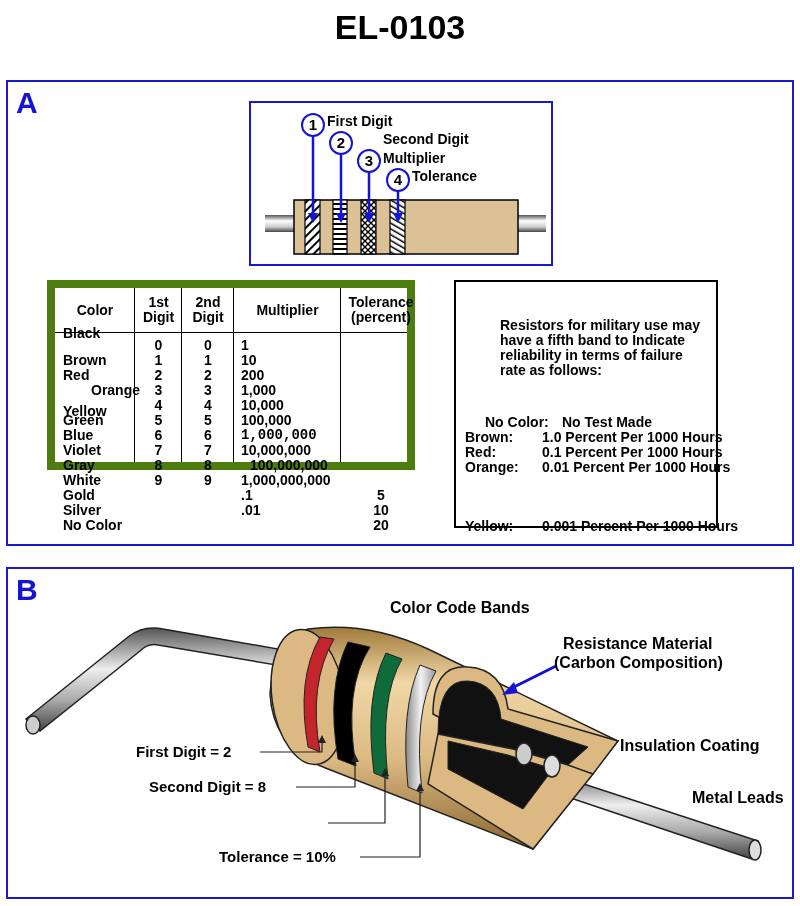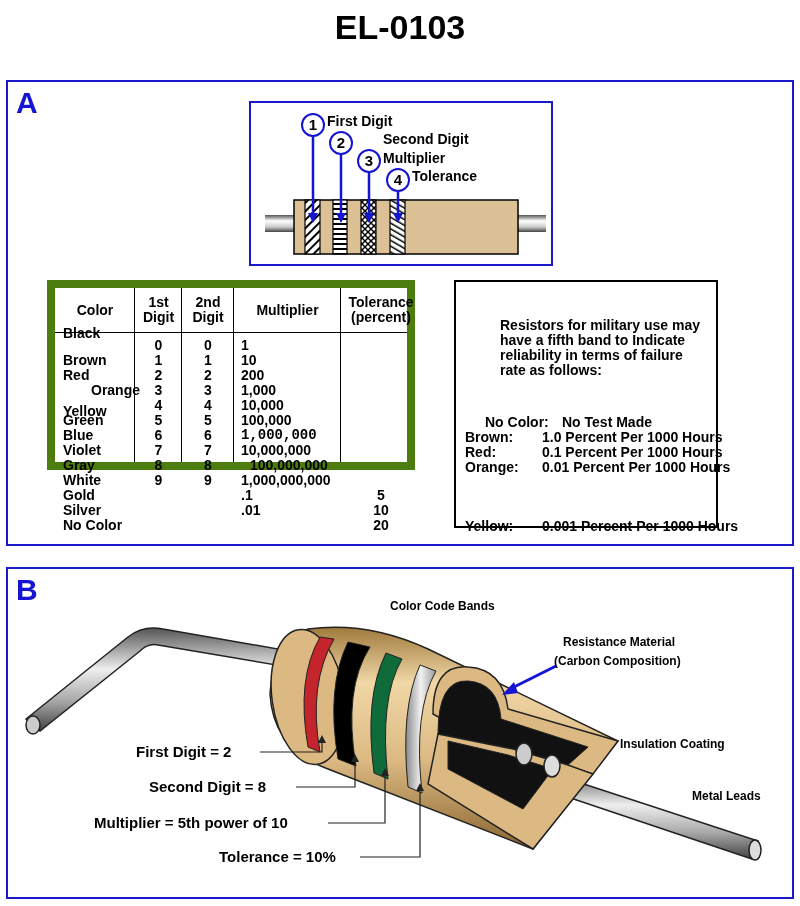--- a/index.html
+++ b/index.html
@@ -30,21 +30,21 @@
   
   .rbox { position:absolute; left:446px; top:198px; width:264px; height:248px;
           border:2px solid #000; box-sizing:border-box; }
   .rintro { position:absolute; left:44px; top:36px; font-size:14px; font-weight:bold; line-height:15px; }
   .rrow { position:absolute; left:9px; font-size:14px; font-weight:bold; line-height:15px; white-space:nowrap; }
   .rrow .k { display:inline-block; width:77px; }
 
   
   #panelB svg { position:absolute; left:0; top:0; }
   .plabel { position:absolute; font-size:15px; font-weight:bold; white-space:nowrap; }
-  .slabel { position:absolute; font-size:12px; font-weight:bold; white-space:nowrap; }
+  .slabel { position:absolute; font-size:16px; font-weight:bold; white-space:nowrap; }
 </style>
 </head>
 <body>
 
 <div class="title">EL-0103</div>
 
 <div class="panel" id="panelA">
   <div class="panel-letter">A</div>
 
   <div class="band-box">
@@ -281,15 +281,14 @@
   </svg>
 
   <span class="slabel" style="left:382px;top:30px;">Color Code Bands</span>
   <span class="slabel" style="left:555px;top:66px;">Resistance Material</span>
   <span class="slabel" style="left:546px;top:85px;">(Carbon Composition)</span>
   <span class="slabel" style="left:612px;top:168px;">Insulation Coating</span>
   <span class="slabel" style="left:684px;top:220px;">Metal Leads</span>
 
   <span class="plabel" style="left:128px;top:174px;">First Digit = 2</span>
   <span class="plabel" style="left:141px;top:209px;">Second Digit = 8</span>
-  <span class="plabel" style="left:86px;top:245px;">Multiplier = 5th power of 10</span>
   <span class="plabel" style="left:211px;top:279px;">Tolerance = 10%</span>
 </div>
 
 </body></html>

